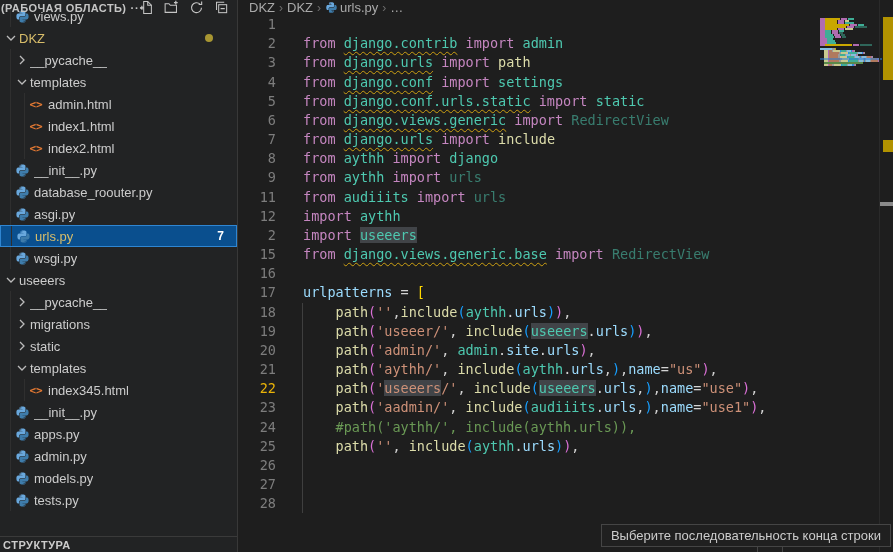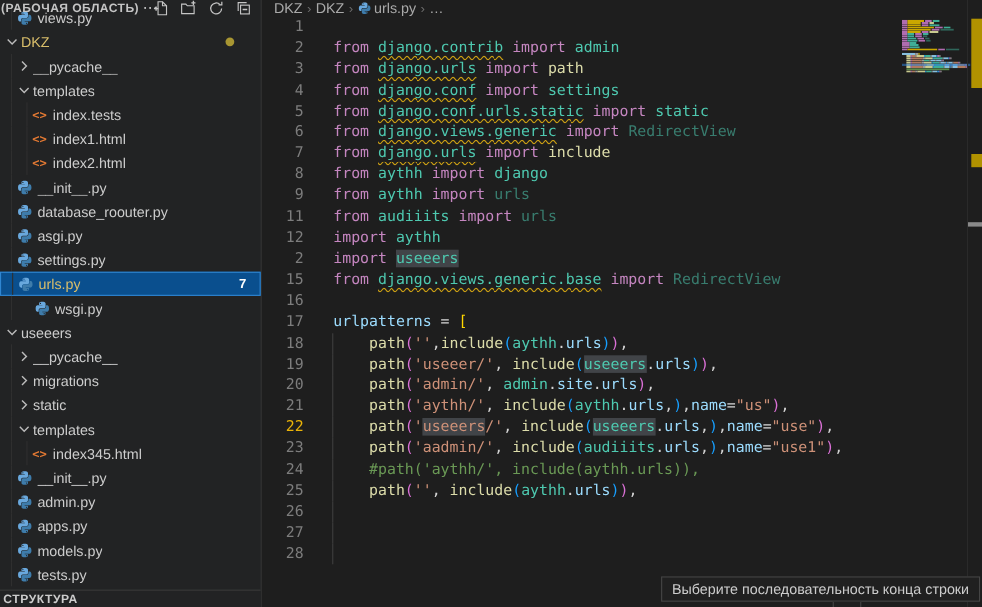--- a/index.html
+++ b/index.html
@@ -141,21 +141,21 @@
               <path d="M4 6l4 4 4-4" fill="none" stroke="#bbbbbb" stroke-width="1.3"></path>
             </svg></span>
           <span class="lbl">templates</span>
         </div>
         <div class="trow" style="padding-left: 28px;">
           <span class="tguide" style="left: 10px;"></span>
           <span class="tguide" style="left: 24px;"></span>
           <span class="ficon">
             <span class="html-glyph">&lt;&gt;</span>
           </span>
-          <span class="lbl">index.tests</span>
+          <span class="lbl">admin.html</span>
         </div>
         <div class="trow" style="padding-left: 28px;">
           <span class="tguide" style="left: 10px;"></span>
           <span class="tguide" style="left: 24px;"></span>
           <span class="ficon">
             <span class="html-glyph">&lt;&gt;</span>
           </span>
           <span class="lbl">index1.html</span>
         </div>
         <div class="trow" style="padding-left: 28px;">
@@ -188,43 +188,33 @@
         </div>
         <div class="trow" style="padding-left: 14px;">
           <span class="tguide" style="left: 10px;"></span>
           <span class="ficon">
             <svg width="15" height="15" viewBox="0 0 32 32">
  <path fill="#69a8dd" d="M15.9 3c-6.6 0-6.2 2.9-6.2 2.9v3h6.4v.9H7.2S3 9.3 3 16c0 6.7 3.7 6.4 3.7 6.4h2.2v-3.1s-.1-3.7 3.6-3.7h6.3s3.5.1 3.5-3.4V6.4S22.8 3 15.9 3zm-3.5 1.8a1.2 1.2 0 1 1 0 2.4 1.2 1.2 0 0 1 0-2.4z"></path>
  <path fill="#3e7cab" d="M16.1 29c6.6 0 6.2-2.9 6.2-2.9v-3h-6.4v-.9h8.9S29 22.7 29 16c0-6.7-3.7-6.4-3.7-6.4h-2.2v3.1s.1 3.7-3.6 3.7h-6.3s-3.5-.1-3.5 3.4v5.8S9.2 29 16.1 29zm3.5-1.8a1.2 1.2 0 1 1 0-2.4 1.2 1.2 0 0 1 0 2.4z"></path>
             </svg>
           </span>
           <span class="lbl">asgi.py</span>
-        </div>
-        <div class="trow" style="padding-left: 14px;">
-          <span class="tguide" style="left: 10px;"></span>
-          <span class="ficon">
-            <svg width="15" height="15" viewBox="0 0 32 32">
- <path fill="#69a8dd" d="M15.9 3c-6.6 0-6.2 2.9-6.2 2.9v3h6.4v.9H7.2S3 9.3 3 16c0 6.7 3.7 6.4 3.7 6.4h2.2v-3.1s-.1-3.7 3.6-3.7h6.3s3.5.1 3.5-3.4V6.4S22.8 3 15.9 3zm-3.5 1.8a1.2 1.2 0 1 1 0 2.4 1.2 1.2 0 0 1 0-2.4z"></path>
- <path fill="#3e7cab" d="M16.1 29c6.6 0 6.2-2.9 6.2-2.9v-3h-6.4v-.9h8.9S29 22.7 29 16c0-6.7-3.7-6.4-3.7-6.4h-2.2v3.1s.1 3.7-3.6 3.7h-6.3s-3.5-.1-3.5 3.4v5.8S9.2 29 16.1 29zm3.5-1.8a1.2 1.2 0 1 1 0-2.4 1.2 1.2 0 0 1 0 2.4z"></path>
-            </svg>
-          </span>
-          <span class="lbl">settings.py</span>
         </div>
         <div class="trow selected" style="padding-left: 14px;">
           <span class="tguide" style="left: 10px;"></span>
           <span class="ficon">
             <svg width="15" height="15" viewBox="0 0 32 32">
  <path fill="#69a8dd" d="M15.9 3c-6.6 0-6.2 2.9-6.2 2.9v3h6.4v.9H7.2S3 9.3 3 16c0 6.7 3.7 6.4 3.7 6.4h2.2v-3.1s-.1-3.7 3.6-3.7h6.3s3.5.1 3.5-3.4V6.4S22.8 3 15.9 3zm-3.5 1.8a1.2 1.2 0 1 1 0 2.4 1.2 1.2 0 0 1 0-2.4z"></path>
  <path fill="#3e7cab" d="M16.1 29c6.6 0 6.2-2.9 6.2-2.9v-3h-6.4v-.9h8.9S29 22.7 29 16c0-6.7-3.7-6.4-3.7-6.4h-2.2v3.1s.1 3.7-3.6 3.7h-6.3s-3.5-.1-3.5 3.4v5.8S9.2 29 16.1 29zm3.5-1.8a1.2 1.2 0 1 1 0-2.4 1.2 1.2 0 0 1 0 2.4z"></path>
             </svg>
           </span>
           <span class="lbl warn">urls.py</span>
           <span class="badge">7</span>
         </div>
-        <div class="trow" style="padding-left: 30px;">
+        <div class="trow" style="padding-left: 14px;">
           <span class="tguide" style="left: 10px;"></span>
           <span class="ficon">
             <svg width="15" height="15" viewBox="0 0 32 32">
  <path fill="#69a8dd" d="M15.9 3c-6.6 0-6.2 2.9-6.2 2.9v3h6.4v.9H7.2S3 9.3 3 16c0 6.7 3.7 6.4 3.7 6.4h2.2v-3.1s-.1-3.7 3.6-3.7h6.3s3.5.1 3.5-3.4V6.4S22.8 3 15.9 3zm-3.5 1.8a1.2 1.2 0 1 1 0 2.4 1.2 1.2 0 0 1 0-2.4z"></path>
  <path fill="#3e7cab" d="M16.1 29c6.6 0 6.2-2.9 6.2-2.9v-3h-6.4v-.9h8.9S29 22.7 29 16c0-6.7-3.7-6.4-3.7-6.4h-2.2v3.1s.1 3.7-3.6 3.7h-6.3s-3.5-.1-3.5 3.4v5.8S9.2 29 16.1 29zm3.5-1.8a1.2 1.2 0 1 1 0-2.4 1.2 1.2 0 0 1 0 2.4z"></path>
             </svg>
           </span>
           <span class="lbl">wsgi.py</span>
         </div>
         <div class="trow" style="padding-left: 3px;">
@@ -280,31 +270,31 @@
           <span class="lbl">__init__.py</span>
         </div>
         <div class="trow" style="padding-left: 14px;">
           <span class="tguide" style="left: 10px;"></span>
           <span class="ficon">
             <svg width="15" height="15" viewBox="0 0 32 32">
  <path fill="#69a8dd" d="M15.9 3c-6.6 0-6.2 2.9-6.2 2.9v3h6.4v.9H7.2S3 9.3 3 16c0 6.7 3.7 6.4 3.7 6.4h2.2v-3.1s-.1-3.7 3.6-3.7h6.3s3.5.1 3.5-3.4V6.4S22.8 3 15.9 3zm-3.5 1.8a1.2 1.2 0 1 1 0 2.4 1.2 1.2 0 0 1 0-2.4z"></path>
  <path fill="#3e7cab" d="M16.1 29c6.6 0 6.2-2.9 6.2-2.9v-3h-6.4v-.9h8.9S29 22.7 29 16c0-6.7-3.7-6.4-3.7-6.4h-2.2v3.1s.1 3.7-3.6 3.7h-6.3s-3.5-.1-3.5 3.4v5.8S9.2 29 16.1 29zm3.5-1.8a1.2 1.2 0 1 1 0-2.4 1.2 1.2 0 0 1 0 2.4z"></path>
             </svg>
           </span>
+          <span class="lbl">apps.py</span>
+        </div>
+        <div class="trow" style="padding-left: 14px;">
+          <span class="tguide" style="left: 10px;"></span>
+          <span class="ficon">
+            <svg width="15" height="15" viewBox="0 0 32 32">
+ <path fill="#69a8dd" d="M15.9 3c-6.6 0-6.2 2.9-6.2 2.9v3h6.4v.9H7.2S3 9.3 3 16c0 6.7 3.7 6.4 3.7 6.4h2.2v-3.1s-.1-3.7 3.6-3.7h6.3s3.5.1 3.5-3.4V6.4S22.8 3 15.9 3zm-3.5 1.8a1.2 1.2 0 1 1 0 2.4 1.2 1.2 0 0 1 0-2.4z"></path>
+ <path fill="#3e7cab" d="M16.1 29c6.6 0 6.2-2.9 6.2-2.9v-3h-6.4v-.9h8.9S29 22.7 29 16c0-6.7-3.7-6.4-3.7-6.4h-2.2v3.1s.1 3.7-3.6 3.7h-6.3s-3.5-.1-3.5 3.4v5.8S9.2 29 16.1 29zm3.5-1.8a1.2 1.2 0 1 1 0-2.4 1.2 1.2 0 0 1 0 2.4z"></path>
+            </svg>
+          </span>
           <span class="lbl">admin.py</span>
-        </div>
-        <div class="trow" style="padding-left: 14px;">
-          <span class="tguide" style="left: 10px;"></span>
-          <span class="ficon">
-            <svg width="15" height="15" viewBox="0 0 32 32">
- <path fill="#69a8dd" d="M15.9 3c-6.6 0-6.2 2.9-6.2 2.9v3h6.4v.9H7.2S3 9.3 3 16c0 6.7 3.7 6.4 3.7 6.4h2.2v-3.1s-.1-3.7 3.6-3.7h6.3s3.5.1 3.5-3.4V6.4S22.8 3 15.9 3zm-3.5 1.8a1.2 1.2 0 1 1 0 2.4 1.2 1.2 0 0 1 0-2.4z"></path>
- <path fill="#3e7cab" d="M16.1 29c6.6 0 6.2-2.9 6.2-2.9v-3h-6.4v-.9h8.9S29 22.7 29 16c0-6.7-3.7-6.4-3.7-6.4h-2.2v3.1s.1 3.7-3.6 3.7h-6.3s-3.5-.1-3.5 3.4v5.8S9.2 29 16.1 29zm3.5-1.8a1.2 1.2 0 1 1 0-2.4 1.2 1.2 0 0 1 0 2.4z"></path>
-            </svg>
-          </span>
-          <span class="lbl">apps.py</span>
         </div>
         <div class="trow" style="padding-left: 14px;">
           <span class="tguide" style="left: 10px;"></span>
           <span class="ficon">
             <svg width="15" height="15" viewBox="0 0 32 32">
  <path fill="#69a8dd" d="M15.9 3c-6.6 0-6.2 2.9-6.2 2.9v3h6.4v.9H7.2S3 9.3 3 16c0 6.7 3.7 6.4 3.7 6.4h2.2v-3.1s-.1-3.7 3.6-3.7h6.3s3.5.1 3.5-3.4V6.4S22.8 3 15.9 3zm-3.5 1.8a1.2 1.2 0 1 1 0 2.4 1.2 1.2 0 0 1 0-2.4z"></path>
  <path fill="#3e7cab" d="M16.1 29c6.6 0 6.2-2.9 6.2-2.9v-3h-6.4v-.9h8.9S29 22.7 29 16c0-6.7-3.7-6.4-3.7-6.4h-2.2v3.1s.1 3.7-3.6 3.7h-6.3s-3.5-.1-3.5 3.4v5.8S9.2 29 16.1 29zm3.5-1.8a1.2 1.2 0 1 1 0-2.4 1.2 1.2 0 0 1 0 2.4z"></path>
             </svg>
           </span>
           <span class="lbl">models.py</span>

